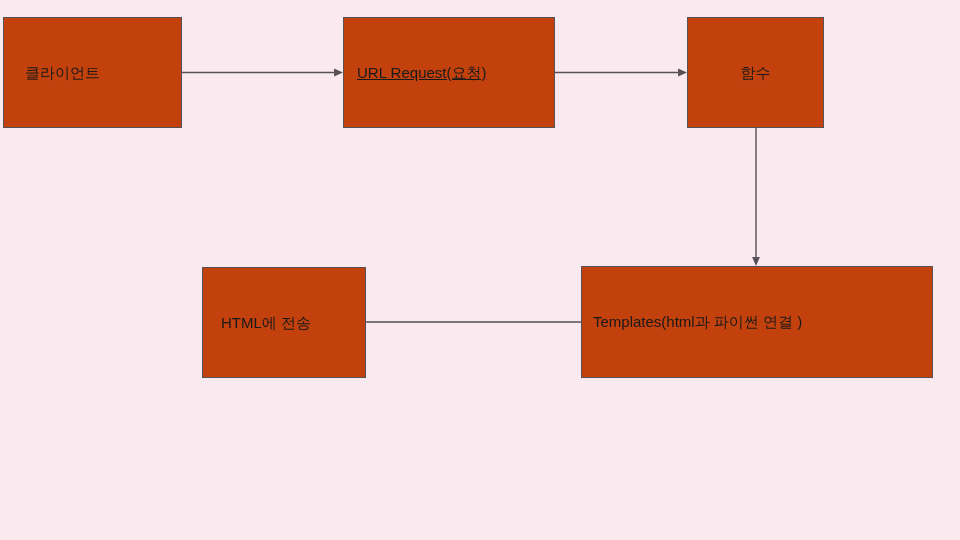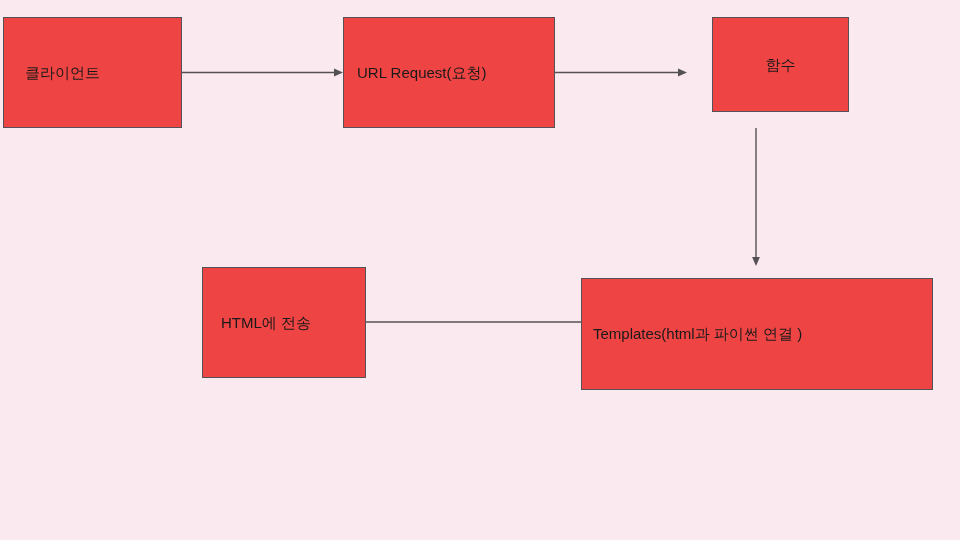--- a/index.html
+++ b/index.html
@@ -14,21 +14,21 @@
     overflow: hidden;
   }
   #diagram-canvas {
     position: relative;
     width: 960px;
     height: 540px;
   }
   .node {
     position: absolute;
     box-sizing: border-box;
-    background: #ef4444;
+    background: #c2410c;
     border: 1px solid #565156;
     display: flex;
     align-items: center;
     color: #1a1a1a;
     font-size: 15px;
     line-height: 1.2;
   }
   .node .node-label {
     display: block;
     padding-left: 20px;
@@ -36,29 +36,29 @@
     white-space: nowrap;
   }
   .node.center-label .node-label {
     padding-left: 0;
     padding-right: 0;
     width: 100%;
     text-align: center;
   }
   #node-client      { left: 3px;   top: 17px;  width: 179px; height: 111px; }
   #node-url-request { left: 343px; top: 17px;  width: 212px; height: 111px; }
-  #node-function    { left: 712px; top: 17px;  width: 137px; height: 95px; }
+  #node-function    { left: 687px; top: 17px;  width: 137px; height: 111px; }
   #node-html-send   { left: 190px; top: 267px; width: 164px; height: 111px; margin-left: 12px; }
-  #node-templates   { left: 581px; top: 278px; width: 352px; height: 112px; }
+  #node-templates   { left: 581px; top: 266px; width: 352px; height: 112px; }
 
   #node-function .node-label { padding-left: 0; width: 100%; text-align: center; }
   #node-html-send .node-label { padding-left: 18px; }
   #node-templates .node-label { padding-left: 11px; }
   #node-client .node-label { padding-left: 21px; }
-  #node-url-request .node-label { padding-left: 13px; }
+  #node-url-request .node-label { padding-left: 13px; text-decoration: underline; }
 
   .edge-svg {
     position: absolute;
     left: 0;
     top: 0;
     width: 960px;
     height: 540px;
     pointer-events: none;
   }
   .edge-line {

